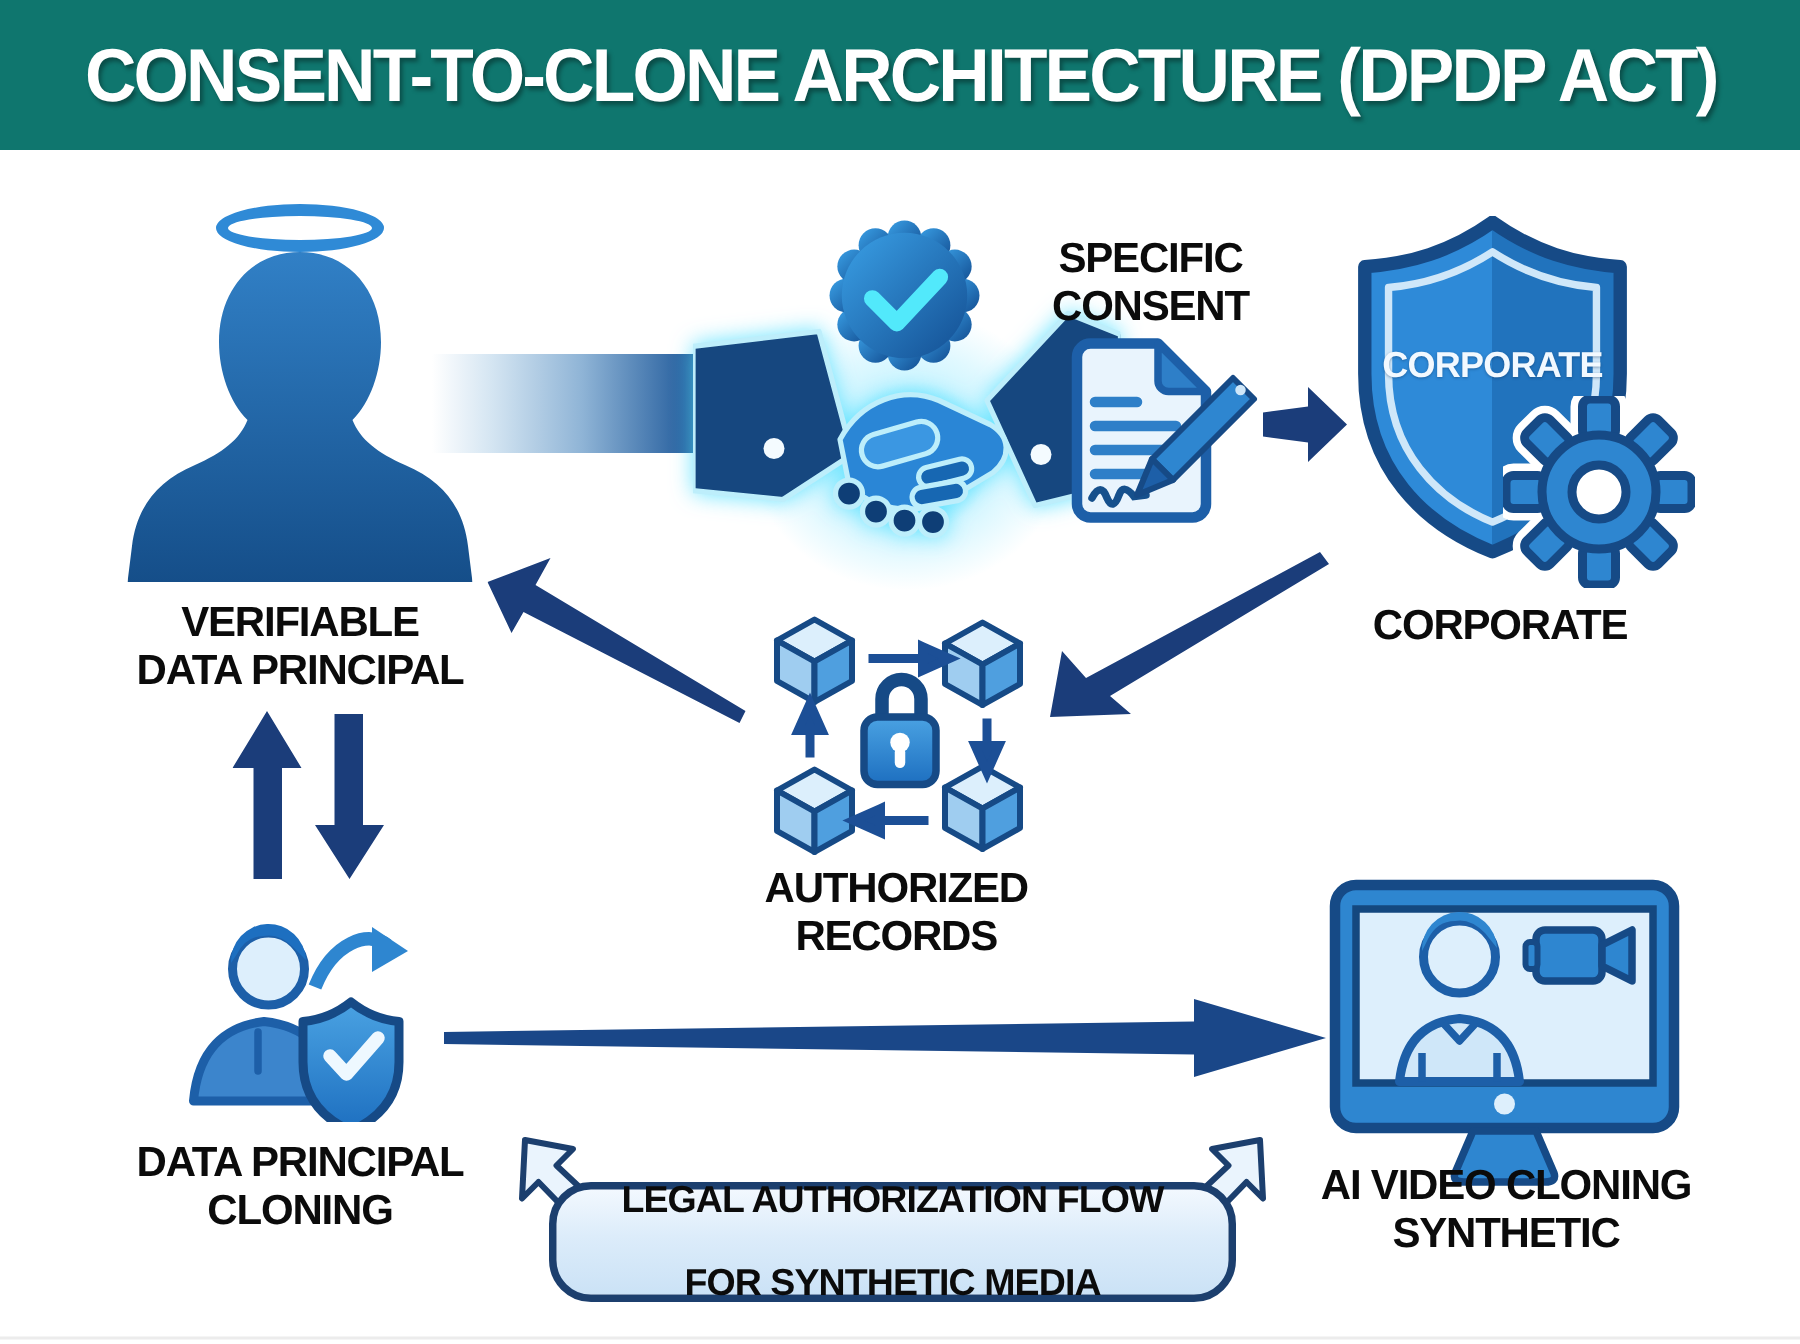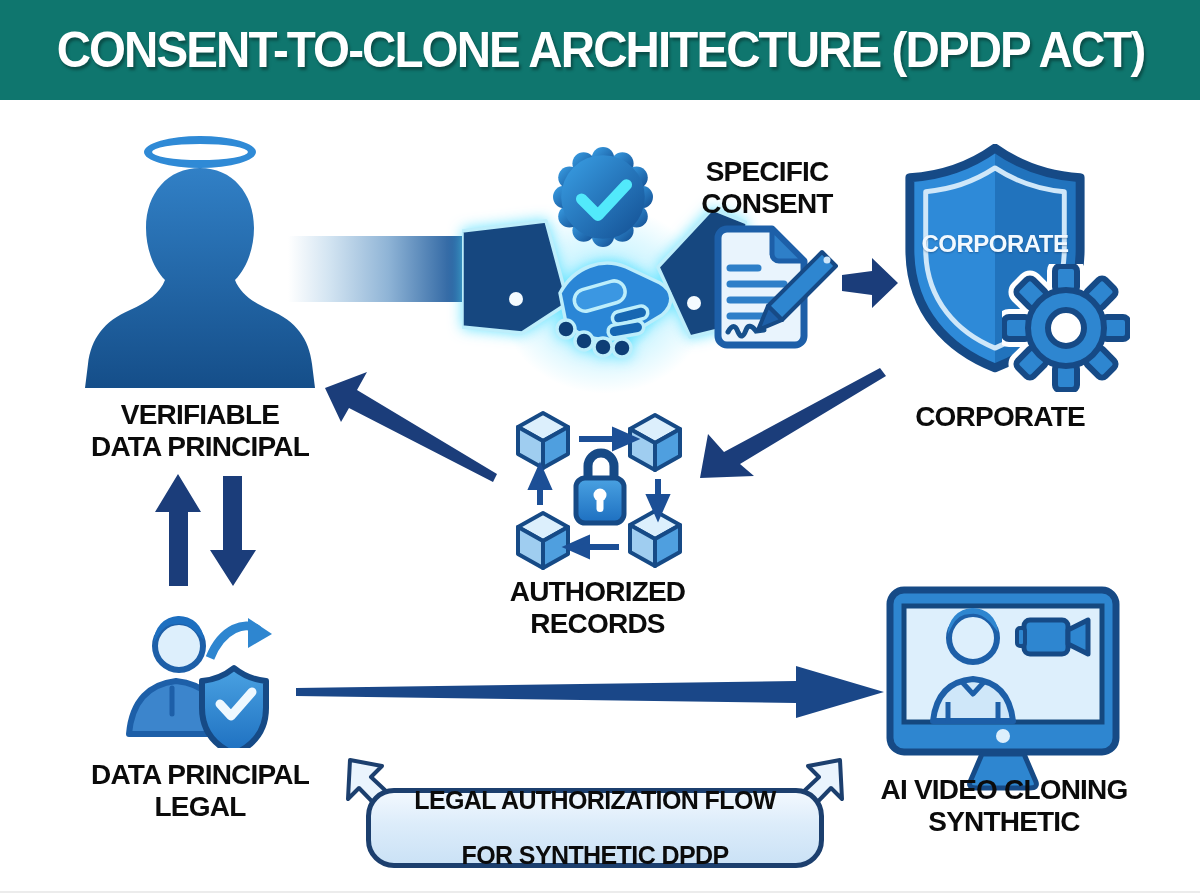--- a/index.html
+++ b/index.html
@@ -305,21 +305,21 @@
     <path d="M32 46 A25 25 0 0 1 82 44 L74 36 Q64 26 54 28 Q42 28 36 40 Z" fill="#1d6fc0"></path>
     <path d="M7 138 C10 104 28 88 54 85 C82 88 98 104 101 130 L101 138 Z" fill="#3c85cc" stroke="#1d5fa8" stroke-width="6" stroke-linejoin="round"></path>
     <line x1="50" y1="92" x2="50" y2="118" stroke="#1d5fa8" stroke-width="5" stroke-linecap="round"></line>
     <g>
       <path d="M112 72 c-10 8 -21 12 -32 13 v27 c0 24 14 38 32 46 18 -8 32 -22 32 -46 V85 c-11 -1 -22 -5 -32 -13 z" fill="url(#gRShield)" stroke="#164a86" stroke-width="6" stroke-linejoin="round"></path>
       <polyline points="98,108 109,120 130,96" fill="none" stroke="#eef8ff" stroke-width="9" stroke-linecap="round" stroke-linejoin="round"></polyline>
     </g>
   </svg>
   <div class="abs nodelabel" style="left:40px;top:759px;width:320px;">
     <div>DATA PRINCIPAL</div>
-    <div>LEGAL</div>
+    <div>CLONING</div>
   </div>
 
   <svg class="abs" style="left:296px;top:666px;" width="590" height="52" viewBox="0 0 590 52">
     <polygon points="0,22 500,15 500,0 588,26 500,52 500,37 0,30" fill="#1a4788"></polygon>
   </svg>
 
   <svg class="abs" style="left:886px;top:584px;" width="236" height="208" viewBox="0 0 236 208">
     <rect x="4" y="6" width="226" height="162" rx="14" fill="#2e86d0" stroke="#164a86" stroke-width="7"></rect>
     <rect x="18" y="22" width="198" height="116" fill="#ddeffc" stroke="#14487f" stroke-width="5"></rect>
     <g>
@@ -344,17 +344,17 @@
   </div>
 
   <svg class="abs corner-arrow" style="left:344px;top:756px;" width="70" height="64" viewBox="0 0 70 64">
     <path d="M6 4 L38 10 L27 21 L60 52 L46 64 L15 32 L4 43 Z" fill="#eaf4fd" stroke="#1c3f6e" stroke-width="4" stroke-linejoin="round"></path>
   </svg>
   <svg class="abs corner-arrow" style="left:776px;top:756px;transform:scaleX(-1);" width="70" height="64" viewBox="0 0 70 64">
     <path d="M6 4 L38 10 L27 21 L60 52 L46 64 L15 32 L4 43 Z" fill="#eaf4fd" stroke="#1c3f6e" stroke-width="4" stroke-linejoin="round"></path>
   </svg>
   <div class="abs banner" style="left:366px;top:788px;width:458px;height:80px;">
     <div class="bline">LEGAL AUTHORIZATION FLOW</div>
-    <div class="bline">FOR SYNTHETIC DPDP</div>
+    <div class="bline">FOR SYNTHETIC MEDIA</div>
   </div>
 
   <div class="abs bottom-line" style="left:0;top:891px;width:1200px;height:2px;"></div>
 </div>
 
 </body></html>

